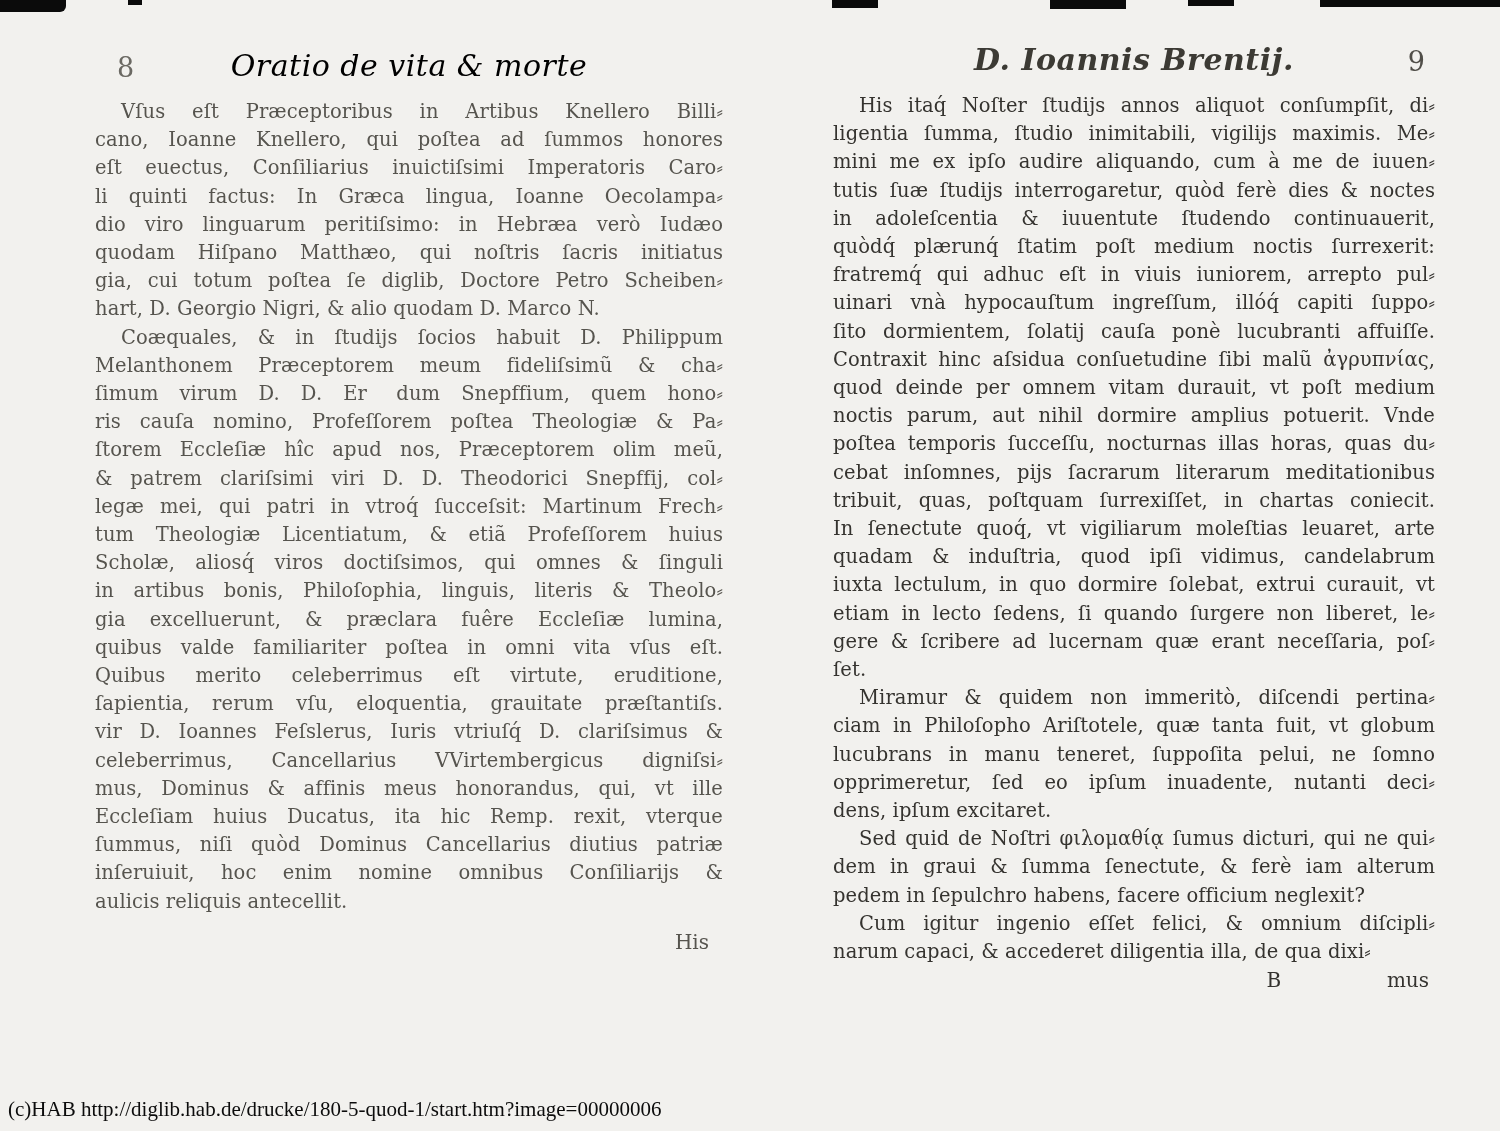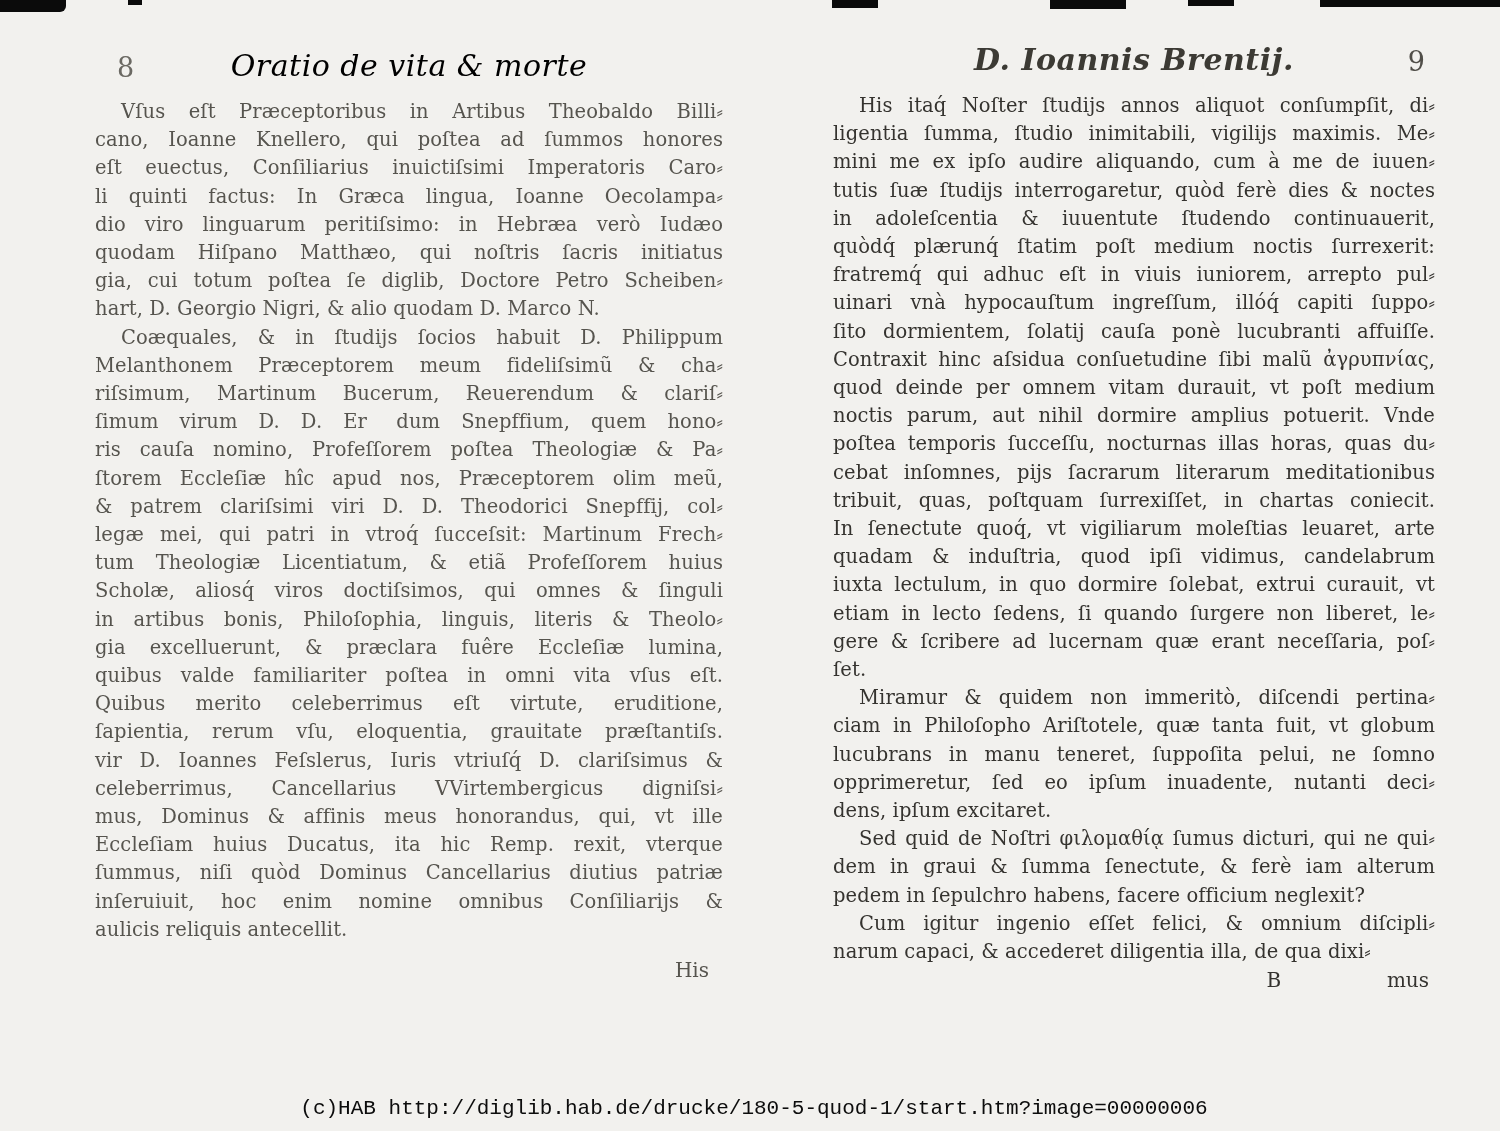--- a/index.html
+++ b/index.html
@@ -33,54 +33,53 @@
   .line.indent{text-indent:26px;}
   .line.last{text-align-last:left;}
 
   .catchword-row{text-align:right;padding-right:14px;font-size:20px;margin-top:14px;}
 
   .sig-row{position:relative;height:30px;font-size:20px;margin-top:2px;}
   .sig-b{position:absolute;left:72%;}
   .sig-catch{position:absolute;right:6px;}
 
   #caption{
-    position:absolute;left:8px;right:0;top:1097px;text-align:center;
-    font-family:Liberation Mono, monospace;font-size:21px;color:#0c0c0c;
+    position:absolute;left:8px;right:0;top:1097px;text-align:left;
+    font-family:Liberation Serif, serif;font-size:21px;color:#0c0c0c;
   }
 </style>
 </head>
 <body>
 
 <div class="artifact" style="left:0;top:0;width:66px;height:12px;border-radius:0 0 6px 0;"></div>
 <div class="artifact" style="left:128px;top:0;width:14px;height:5px;"></div>
 <div class="artifact" style="left:832px;top:0;width:46px;height:8px;"></div>
 <div class="artifact" style="left:1050px;top:0;width:76px;height:9px;"></div>
 <div class="artifact" style="left:1188px;top:0;width:46px;height:6px;"></div>
 <div class="artifact" style="left:1320px;top:0;width:180px;height:7px;"></div>
 
 <div class="book-page" id="left-page">
   <div class="header">
     <span class="pagenum">8</span>
     <span class="running-title">Oratio de vita &amp; morte</span>
   </div>
   <div class="text-block">
       <div class="para">
-        <div class="line indent">Vſus eſt Præceptoribus in Artibus Theobaldo Billi⸗</div>
+        <div class="line indent">Vſus eſt Præceptoribus in Artibus Knellero Billi⸗</div>
         <div class="line">cano, Ioanne Knellero, qui poſtea ad ſummos honores</div>
         <div class="line">eſt euectus, Conſiliarius inuictiſsimi Imperatoris Caro⸗</div>
         <div class="line">li quinti factus: In Græca lingua, Ioanne Oecolampa⸗</div>
         <div class="line">dio viro linguarum peritiſsimo: in Hebræa verò Iudæo</div>
         <div class="line">quodam Hiſpano Matthæo, qui noſtris ſacris initiatus</div>
         <div class="line">gia, cui totum poſtea ſe diglib, Doctore Petro Scheiben⸗</div>
         <div class="line last">hart, D. Georgio Nigri, &amp; alio quodam D. Marco N.</div>
       </div>
       <div class="para">
         <div class="line indent">Coæquales, &amp; in ſtudijs ſocios habuit D. Philippum</div>
         <div class="line">Melanthonem Præceptorem meum fideliſsimũ &amp; cha⸗</div>
-        <div class="line">riſsimum, Martinum Bucerum, Reuerendum &amp; clariſ⸗</div>
         <div class="line">ſimum virum D. D. Er  dum Snepffium, quem hono⸗</div>
         <div class="line">ris cauſa nomino, Profeſſorem poſtea Theologiæ &amp; Pa⸗</div>
         <div class="line">ſtorem Eccleſiæ hîc apud nos, Præceptorem olim meũ,</div>
         <div class="line">&amp; patrem clariſsimi viri D. D. Theodorici Snepffij, col⸗</div>
         <div class="line">legæ mei, qui patri in vtroq́ ſucceſsit: Martinum Frech⸗</div>
         <div class="line">tum Theologiæ Licentiatum, &amp; etiã Profeſſorem huius</div>
         <div class="line">Scholæ, aliosq́ viros doctiſsimos, qui omnes &amp; ſinguli</div>
         <div class="line">in artibus bonis, Philoſophia, linguis, literis &amp; Theolo⸗</div>
         <div class="line">gia excelluerunt, &amp; præclara fuêre Eccleſiæ lumina,</div>
         <div class="line">quibus valde familiariter poſtea in omni vita vſus eſt.</div>

